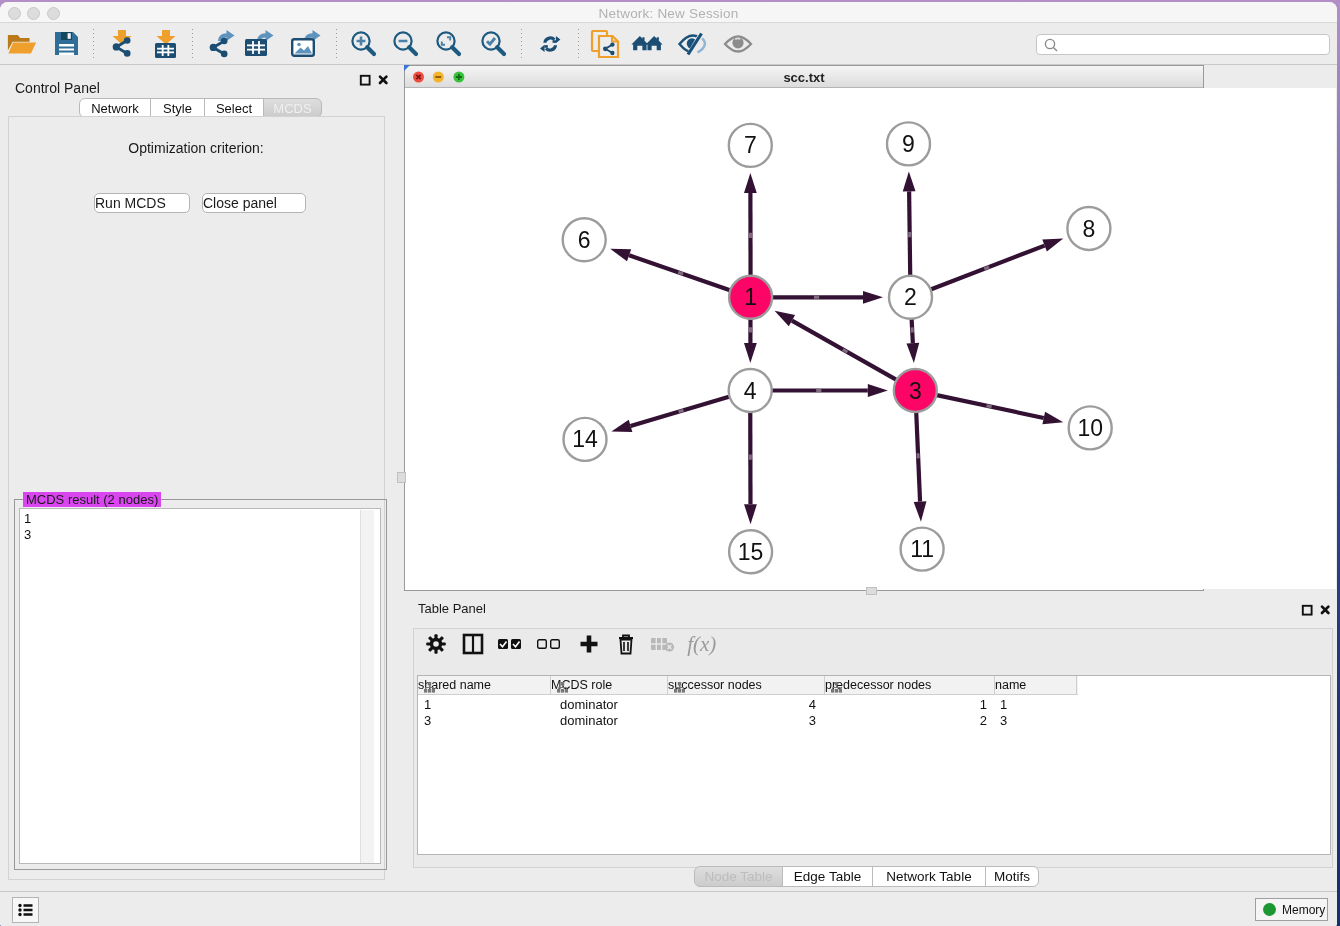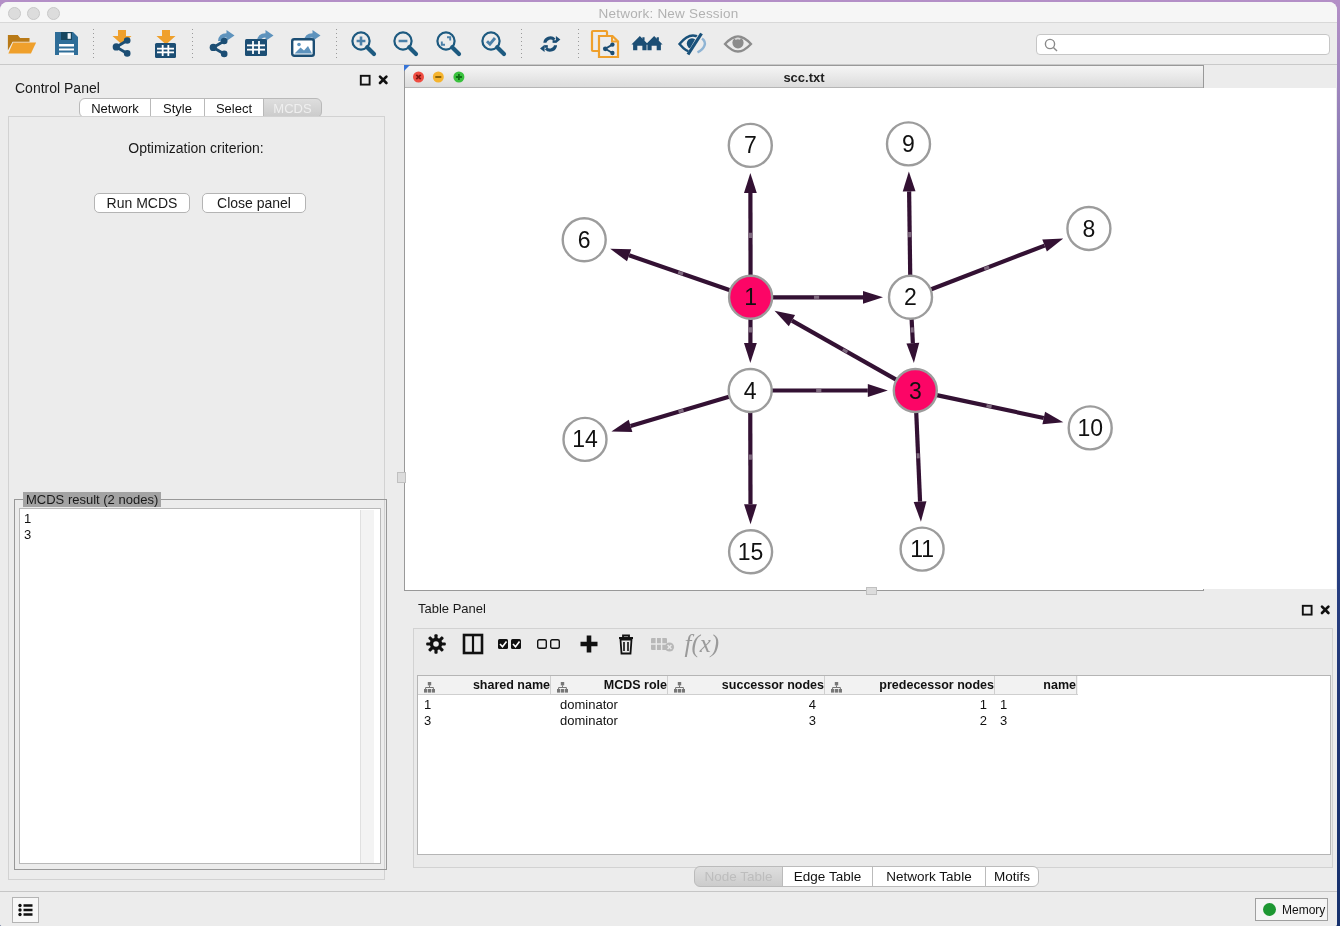--- a/index.html
+++ b/index.html
@@ -33,24 +33,24 @@
          line-height:19px;}
   .cpcontent{position:absolute;left:8px;top:51px;width:377px;height:764px;
              background:#ececec;border:1px solid #d2d2d2;box-sizing:border-box;}
   .optlabel{position:absolute;left:0;top:75px;width:100%;text-align:center;
             font-size:14px;color:#1a1a1a;}
   .combo{position:absolute;left:44px;top:95px;width:311px;height:19px;background:#fff;
          border:1px solid #ababab;border-radius:4px;box-sizing:border-box;}
   .combo span{position:absolute;left:13px;top:1px;font-size:14px;color:#1a1a1a;}
   .btn{position:absolute;height:20px;background:#fff;border:1px solid #b4b4b4;
        border-radius:5px;box-sizing:border-box;font-size:14px;color:#1a1a1a;
-       text-align:center;line-height:18px;}
+       text-align:left;line-height:18px;}
   .mcdsbox{position:absolute;left:14px;top:434px;width:371px;height:369px;
            border:1px solid #989898;}
-  .mcdsbox .lbl{position:absolute;left:8px;top:-8px;background:#a3a3a3;padding:0 3px;
+  .mcdsbox .lbl{position:absolute;left:8px;top:-8px;background:#d946ef;padding:0 3px;
                 font-size:13px;color:#1a1a1a;}
   .mcdsinner{position:absolute;left:4px;top:8px;width:362px;height:356px;background:#fff;
              border:1px solid #b9b9b9;box-sizing:border-box;font-size:13px;color:#111;}
   .mcdsscroll{position:absolute;right:6px;top:1px;width:13px;height:353px;background:#f3f3f3;
               border-left:1px solid #e0e0e0;}
   
   .net{position:absolute;left:404px;top:63px;width:800px;height:526px;
        border:1px solid #999;box-sizing:border-box;background:#fff;}
   .nettb{position:absolute;left:0;top:0;width:100%;height:21px;
          background:linear-gradient(#f5f5f5,#dcdcdc);border-bottom:1px solid #b6b6b6;}
@@ -58,21 +58,21 @@
             font-weight:bold;color:#222;}
   .netcanvas{position:absolute;left:0;top:22px;width:931px;height:501px;background:#fff;}
   
   .tp{position:absolute;left:404px;top:594px;width:933px;height:295px;background:#ececec;}
   .tp-title{position:absolute;left:14px;top:5px;font-size:13px;color:#1a1a1a;}
   .tptable{position:absolute;left:13px;top:79px;width:914px;height:180px;background:#fff;
            border:1px solid #b5b5b5;box-sizing:border-box;}
   .thead{position:absolute;left:0;top:0;height:19px;background:#f2f2f2;
          border-bottom:1px solid #cfcfcf;box-sizing:border-box;font-size:12.5px;color:#111;}
   .tcell{position:absolute;top:0;height:19px;border-right:1px solid #cfcfcf;
-         box-sizing:border-box;text-align:right;line-height:19px;font-weight:bold;}
+         box-sizing:border-box;text-align:left;line-height:19px;}
   .trow{position:absolute;font-size:13px;color:#111;height:16px;line-height:16px;}
   .btab{position:absolute;top:0;height:21px;box-sizing:border-box;border:1px solid #bbb;
         background:#fff;font-size:13.5px;color:#111;text-align:center;line-height:19px;}
   
   .status{position:absolute;left:0;top:889px;width:1337px;height:35px;background:#ececec;
           border-top:1px solid #c6c6c6;}
   .listbtn{position:absolute;left:12px;top:5px;width:27px;height:26px;background:#f7f7f7;
            border:1px solid #b4b4b4;box-sizing:border-box;}
   .membtn{position:absolute;left:1255px;top:6px;width:73px;height:23px;background:#f5f5f5;
           border:1px solid #9f9f9f;box-sizing:border-box;font-size:12px;color:#111;}
@@ -439,21 +439,21 @@
           <svg width="26" height="18" viewBox="0 0 26 18">
             <g opacity="0.5">
               <rect x="1" y="3" width="16" height="12" rx="1" fill="#888"></rect>
               <path d="M6.3 3 V15 M11.6 3 V15 M1 9 H17" stroke="#e9e9e9" stroke-width="1.4"></path>
               <circle cx="19.5" cy="12" r="4.6" fill="#888"></circle>
               <path d="M17.6 10.1 l3.8 3.8 M21.4 10.1 l-3.8 3.8" stroke="#e9e9e9" stroke-width="1.4"></path>
             </g>
           </svg>
         </div>
         <div class="ticon" style="left:283.8px;top:36px;width:28px;height:24px;">
-          <span style="font-family:'Liberation Serif',serif;font-style:italic;font-size:25px;color:#9a9a9a;">f(x)</span>
+          <span style="font-family:'Liberation Serif',serif;font-style:italic;font-size:21px;color:#9a9a9a;">f(x)</span>
         </div>
       </div>
     <div class="tptable" id="tptable">
         <div class="thead" style="width:660px;">
           <div class="tcell" style="left:0px;width:133px;"><span style="position:absolute;left:6px;top:4px;"><svg width="11" height="11" viewBox="0 0 11 11">
                 <rect x="3.8" y="0" width="3.4" height="3.4" fill="#777"></rect>
                 <rect x="0" y="7" width="3.2" height="3.6" fill="#777"></rect>
                 <rect x="3.9" y="7" width="3.2" height="3.6" fill="#777"></rect>
                 <rect x="7.8" y="7" width="3.2" height="3.6" fill="#777"></rect>
                 <path d="M5.5 3.4 V5.5 M1.6 7 V5.5 H9.4 V7" fill="none" stroke="#777" stroke-width="1"></path>

